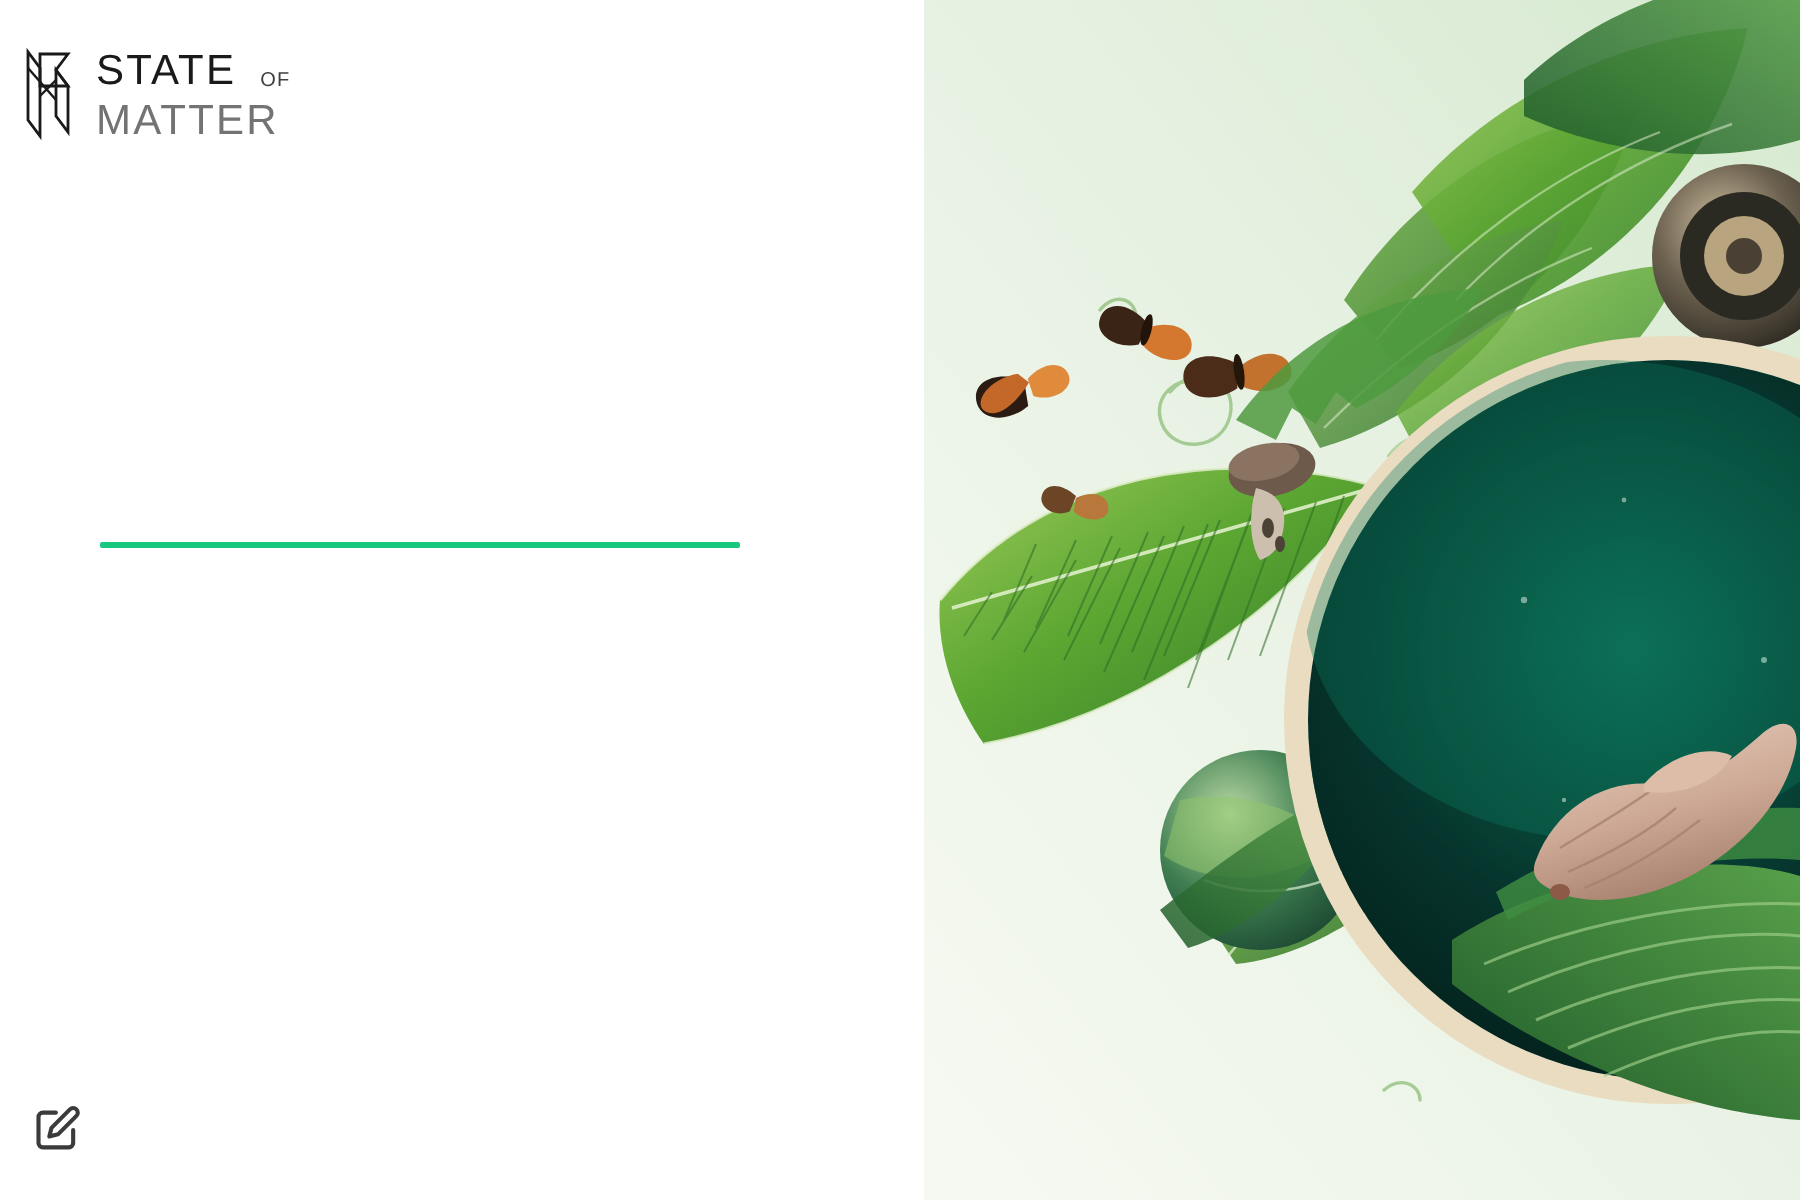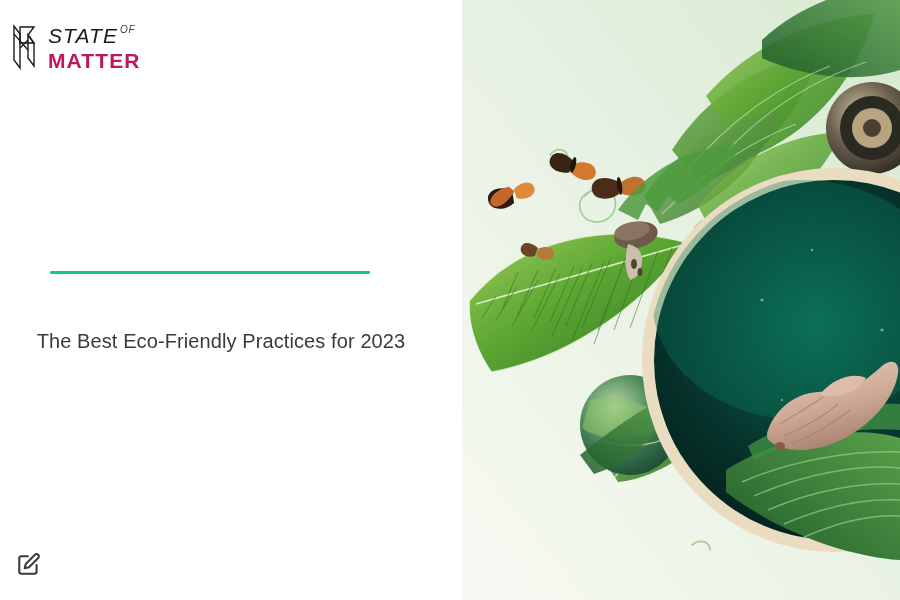--- a/index.html
+++ b/index.html
@@ -46,44 +46,43 @@
     flex: 0 0 32px;
   }
   .logo-words {
     display: flex;
     flex-direction: column;
     justify-content: center;
     line-height: 1;
   }
   .logo-line-1 {
     display: flex;
-    align-items: flex-start;
-    gap: 2px;
-    font-style: italic;
+    align-items: flex-end;
+    gap: 12px;
   }
   .logo-state {
     font-family: "Liberation Sans", sans-serif;
     font-size: 21px;
     font-weight: 400;
     letter-spacing: 1.1px;
     color: #1a1a1a;
   }
   .logo-of {
     font-family: "Liberation Sans", sans-serif;
     font-size: 10px;
     font-weight: 400;
     letter-spacing: 0.6px;
     color: #404040;
   }
   .logo-matter {
     font-family: "Liberation Sans", sans-serif;
     font-size: 21px;
-    font-weight: 700;
+    font-weight: 400;
     letter-spacing: 1.1px;
-    color: #be185d;
+    color: #737373;
     margin-top: 4px;
   }
 
   
   .headline {
     position: absolute;
     left: 28px;
     top: 118px;
     width: 400px;
   }
@@ -188,21 +187,20 @@
           <span class="logo-state">STATE</span>
           <span class="logo-of">OF</span>
         </div>
         <span class="logo-matter">MATTER</span>
       </div>
     </div>
 
 
     <div class="divider"></div>
 
-    <p class="subtitle">The Best Eco-Friendly Practices for 2023</p>
 
     <button class="edit-icon-btn" aria-label="Edit">
       <svg width="26" height="26" viewBox="0 0 24 24" fill="none" stroke="#3b3b3b" stroke-width="1.9" stroke-linecap="round" stroke-linejoin="round">
         <path d="M11 4H5a2 2 0 0 0-2 2v12a2 2 0 0 0 2 2h12a2 2 0 0 0 2-2v-6"></path>
         <path d="M17.5 2.5a2.12 2.12 0 0 1 3 3L12 14l-4 1 1-4Z"></path>
       </svg>
     </button>
   </div>
 
   <div class="image-panel" aria-label="Surreal eco collage of tropical leaves, butterflies, mushrooms, circular lens portals and a hand">

